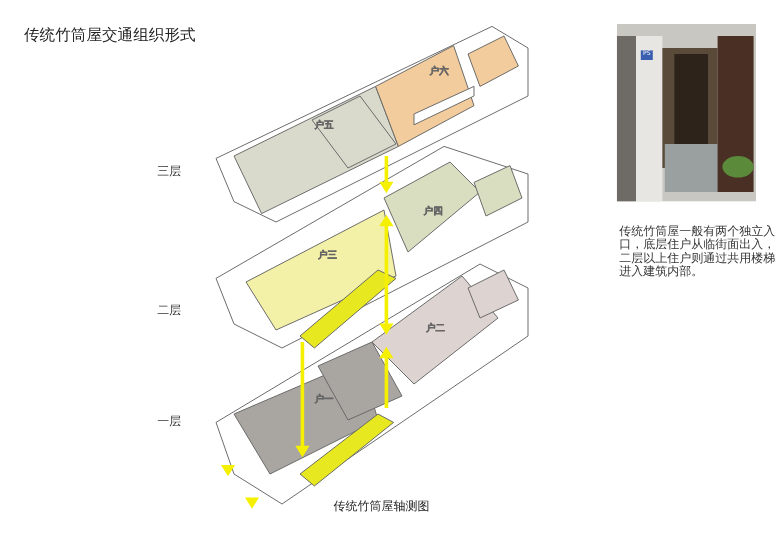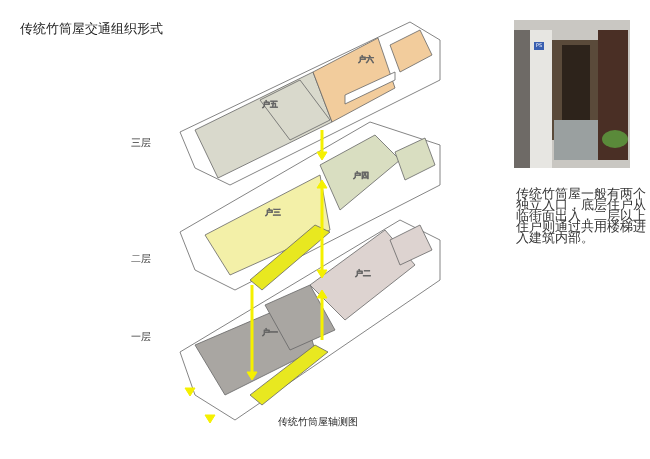--- a/index.html
+++ b/index.html
@@ -1,32 +1,32 @@
 <!DOCTYPE html>
 <html><head>
 <meta charset="utf-8">
 <style>
   html,body{margin:0;padding:0;}
   body{width:650px;height:459px;background:#ffffff;position:relative;overflow:hidden;font-family:"DejaVu Sans",sans-serif;}
   .title{position:absolute;left:20px;top:20px;font-size:13px;color:#222;text-align:center;}
   .floor-label{position:absolute;font-size:10px;color:#333;text-align:center;}
   .caption{position:absolute;left:278px;top:415px;font-size:10px;color:#222;text-align:center;}
-  .desc{position:absolute;left:516px;top:188px;width:130px;font-size:13px;line-height:11px;color:#333;}
+  .desc{position:absolute;left:516px;top:188px;width:130px;font-size:10px;line-height:11px;color:#333;}
   .photo{position:absolute;left:514px;top:20px;width:116px;height:148px;overflow:hidden;}
   svg{position:absolute;left:0;top:0;}
   .unit-label{font-size:8px;fill:#333;}
 </style>
 </head>
 <body>
 
 <div class="title">传统竹筒屋交通组织形式</div>
 
 <div class="floor-label" style="left:131px;top:136px;">三层</div>
 <div class="floor-label" style="left:131px;top:252px;">二层</div>
-<div class="floor-label" style="left:131px;top:330px;">一层</div>
+<div class="floor-label" style="left:131px;top:344px;">一层</div>
 
 <svg width="650" height="459">
   <g stroke="#666" stroke-width="0.8" stroke-linejoin="round">
 
     <g>
       <polygon points="180,132 410,22 440,40 440,80 230,185 195,168" fill="#fff"></polygon>
       <polygon points="195,130 313,72 332,122 218,178" fill="#d9d9cc"></polygon>
       <polygon points="260,100 300,80 330,120 290,140" fill="#d9d9cc"></polygon>
       <polygon points="313,72 378,38 395,88 332,122" fill="#f2cc9c"></polygon>
       <polygon points="390,45 420,30 432,55 400,72" fill="#f2cc9c"></polygon>

